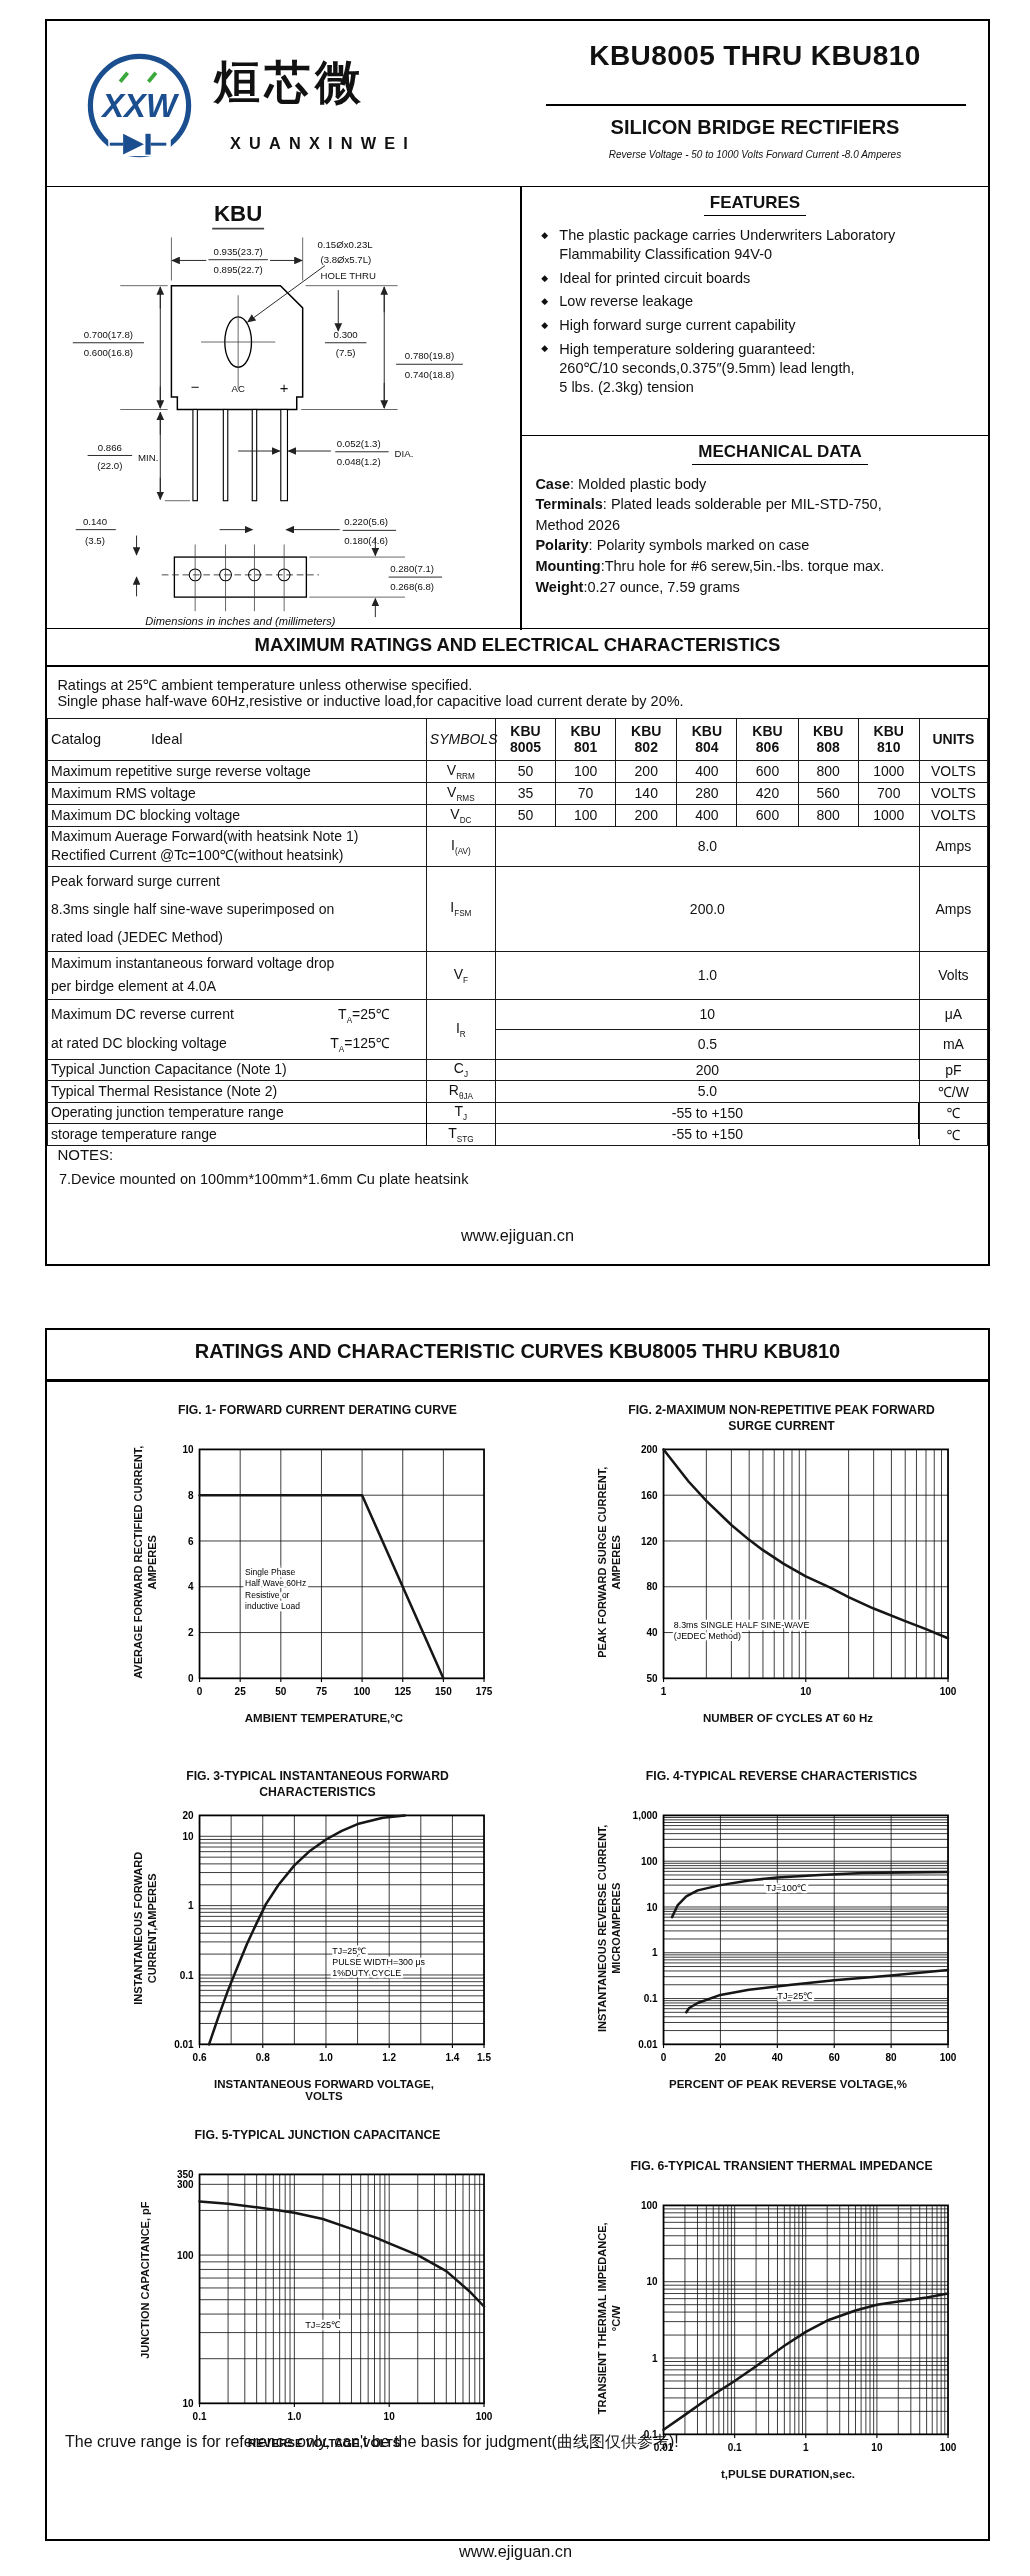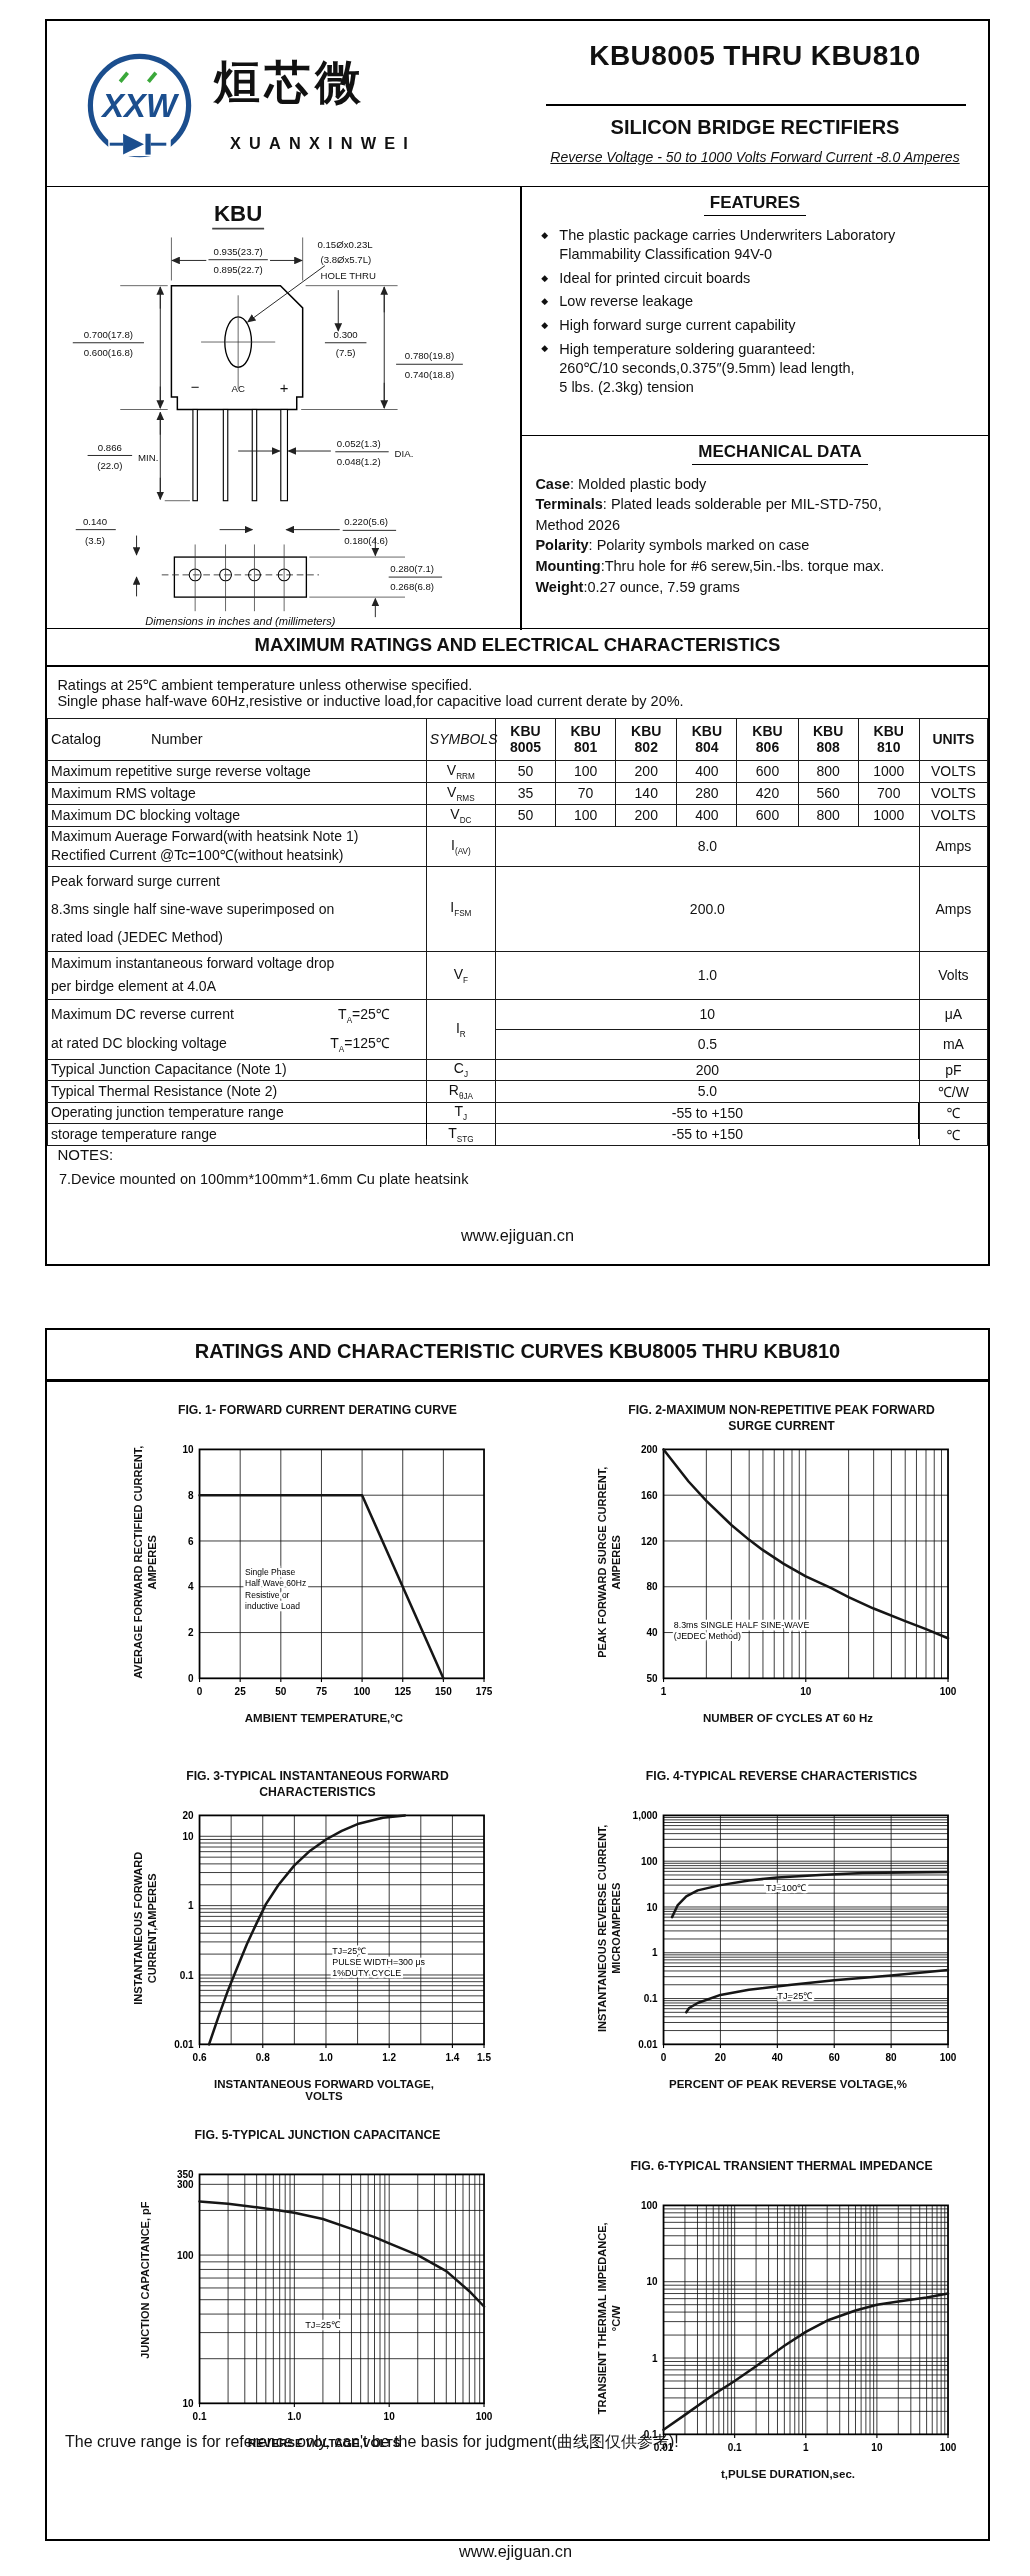--- a/index.html
+++ b/index.html
@@ -6,21 +6,21 @@
   #root{position:relative;width:1031px;height:2576px;background:#fff;font-family:"Liberation Sans",sans-serif;color:#111;}
   .abs{position:absolute;}
   .box{position:absolute;border:2.2px solid #000;background:#fff;}
   .hline{position:absolute;background:#000;}
   .vline{position:absolute;background:#000;}
   .ctr{text-align:center;}
   .pre{white-space:pre-line;}
   
   .main-title{font-size:28px;font-weight:bold;letter-spacing:0.4px;}
   .sub-title{font-size:20px;font-weight:bold;}
-  .tagline{font-size:14px;font-style:italic;text-decoration:underline;}
+  .tagline{font-size:10px;font-style:italic;}
   .cn{font-size:46px;font-weight:bold;letter-spacing:4.5px;}
   .latin{font-size:16.3px;letter-spacing:8.2px;font-weight:600;}
   
   .sec-title{font-size:17px;font-weight:bold;display:inline-block;border-bottom:1.9px solid #000;padding:0 6px 2.2px;}
   .feat-item{display:flex;margin-bottom:4.5px;}
   .feat-item .blt{width:18px;font-size:9px;padding-top:3.7px;flex:none;}
   .feat-item .txt{font-size:14.5px;line-height:1.32;}
   .mech-row{font-size:14.5px;line-height:1.42;}
   .mech-row b{font-weight:bold;}
   
@@ -254,21 +254,21 @@
           <col style="width:60px">
           <col style="width:61px">
           <col style="width:60px">
           <col style="width:61px">
           <col style="width:60px">
           <col style="width:61px">
         <col style="width:68px">
       </colgroup>
       <tbody>
           <tr class="rh">
-        <td class="cat"><span>Catalog</span><span style="margin-left:50px">Number</span></td>
+        <td class="cat"><span>Catalog</span><span style="margin-left:50px">Ideal</span></td>
         <td class="symh">SYMBOLS</td>
         <td class="dev">KBU
 8005</td>
         <td class="dev">KBU
 801</td>
         <td class="dev">KBU
 802</td>
         <td class="dev">KBU
 804</td>
         <td class="dev">KBU

